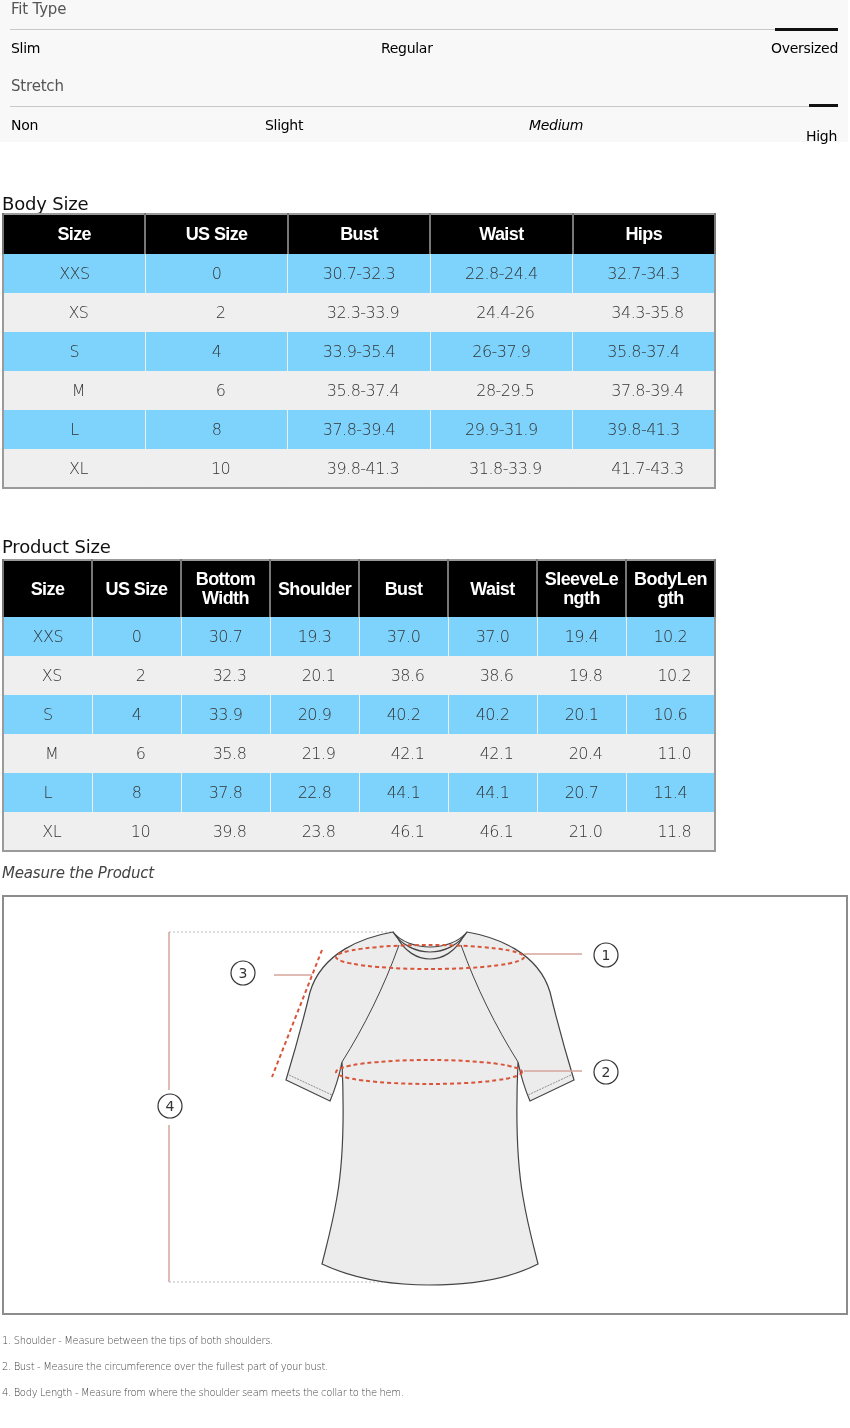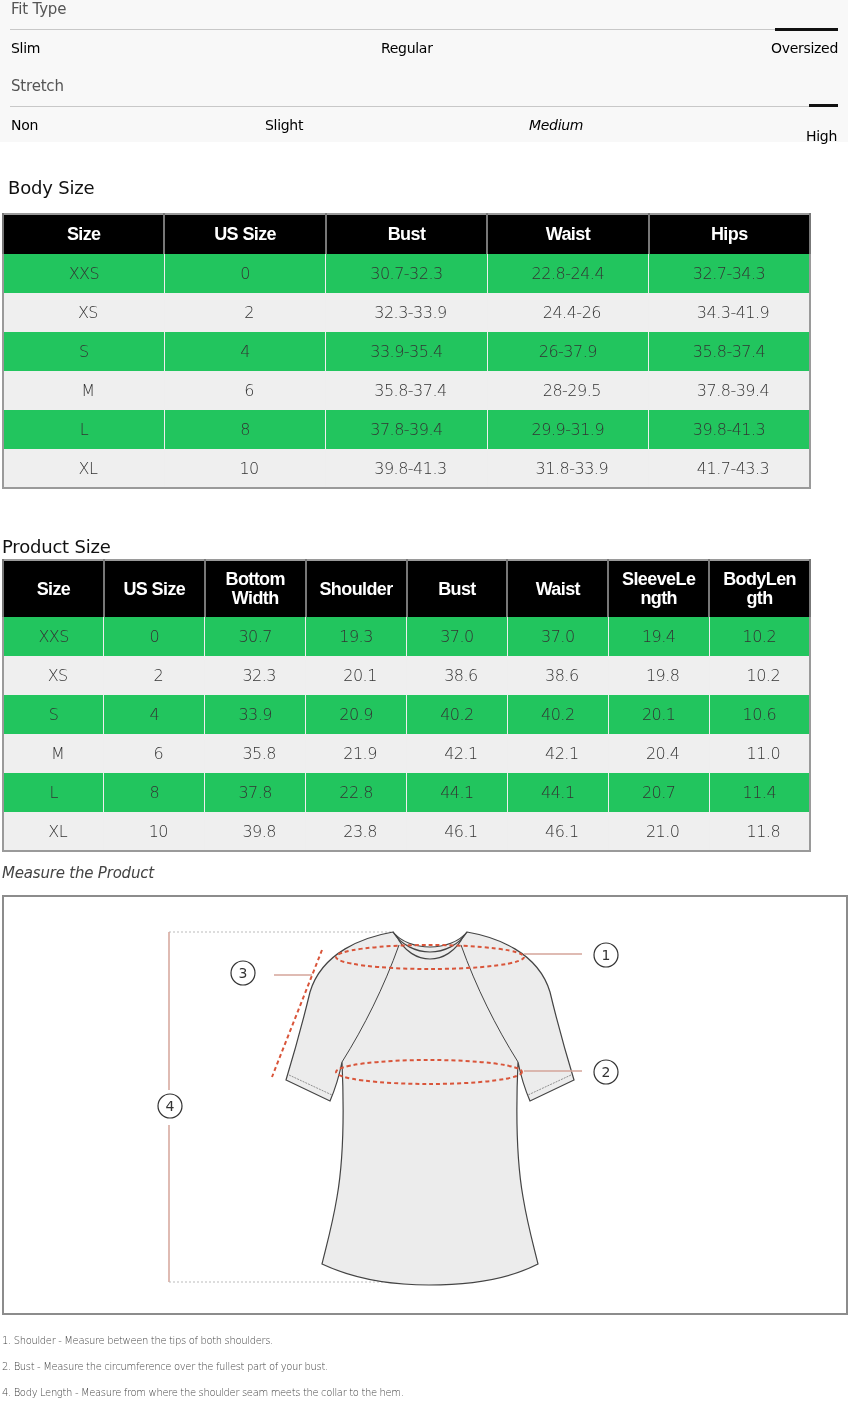--- a/index.html
+++ b/index.html
@@ -10,25 +10,25 @@
     .fit-panel { position: absolute; left: 0; top: 0; width: 848px; height: 142px; background: #f8f8f8; }
     .fit-label { position: absolute; left: 11px; font-size: 15px; color: #555; font-family: "DejaVu Sans", sans-serif; font-weight: 400; letter-spacing: -0.2px; }
     .fit-track { position: absolute; left: 10px; width: 828px; height: 1px; background: #c8c8c8; }
     .fit-marker { position: absolute; height: 3px; background: #111; }
     .fit-opt { position: absolute; font-size: 14px; color: #000000; font-family: "DejaVu Sans", sans-serif; letter-spacing: -0.3px; }
 
     
     .section-title { position: absolute; left: 2px; font-size: 18px; font-weight: 500; color: #111; font-family: "DejaVu Sans", sans-serif; letter-spacing: -0.2px; }
 
     
-    table.size-table { position: absolute; left: 2px; width: 809px; border-collapse: collapse; border: 2px solid #9a9a9a; table-layout: fixed; }
+    table.size-table { position: absolute; left: 2px; width: 714px; border-collapse: collapse; border: 2px solid #9a9a9a; table-layout: fixed; }
     table.size-table th { background: #000; color: #fff; font-family: "Liberation Sans", sans-serif; font-weight: bold; font-size: 18px; border-left: 2px solid #777; border-right: 2px solid #777; letter-spacing: -0.6px; text-align: center; line-height: 19px; }
     table.size-table td { font-family: "DejaVu Sans", sans-serif; font-weight: 300; font-size: 16px; color: #333; text-align: center; border-left: 1px solid #eeeeee; letter-spacing: -0.5px; }
     table.size-table tr.alt td { background: #efefef; padding-left: 8px; }
-    table.size-table tr.row td { background: #22c55e; }
+    table.size-table tr.row td { background: #7dd3fc; }
     #body-table th { height: 40px; }
     #body-table td { height: 39px; }
     #product-table th { height: 57px; }
     #product-table td { height: 39px; }
 
     .measure-caption { position: absolute; left: 2px; top: 864px; font-size: 15px; font-style: italic; color: #444; font-family: "DejaVu Sans", sans-serif; font-weight: 300; letter-spacing: -0.2px; }
 
     .diagram-box { position: absolute; left: 2px; top: 895px; width: 846px; height: 420px; border: 2px solid #8c8c8c; background: #fff; }
     .diagram-box svg { position: absolute; left: 0; top: 0; }
 
@@ -48,21 +48,21 @@
 
   <div class="fit-label" style="top:77px;">Stretch</div>
   <div class="fit-track" style="top:106px;"></div>
   <div class="fit-marker" style="top:104px; left:809px; width:29px;"></div>
   <div class="fit-opt" style="top:117px; left:11px;">Non</div>
   <div class="fit-opt" style="top:117px; left:265px;">Slight</div>
   <div class="fit-opt" style="top:117px; left:529px;font-style:italic;">Medium</div>
   <div class="fit-opt" style="top:117px; right:11px;margin-top:11px;">High</div>
 </div>
 
-<div class="section-title" style="top:177px;margin-left:6px;">Body Size</div>
+<div class="section-title" style="top:193px;">Body Size</div>
 <table class="size-table" id="body-table" style="top:213px;">
   <thead>
     <tr>
       <th>Size</th>
       <th>US Size</th>
       <th>Bust</th>
       <th>Waist</th>
       <th>Hips</th>
     </tr>
   </thead>
@@ -72,21 +72,21 @@
       <td>0</td>
       <td>30.7-32.3</td>
       <td>22.8-24.4</td>
       <td>32.7-34.3</td>
     </tr>
     <tr class="alt">
       <td>XS</td>
       <td>2</td>
       <td>32.3-33.9</td>
       <td>24.4-26</td>
-      <td>34.3-41.9</td>
+      <td>34.3-35.8</td>
     </tr>
     <tr class="row">
       <td>S</td>
       <td>4</td>
       <td>33.9-35.4</td>
       <td>26-37.9</td>
       <td>35.8-37.4</td>
     </tr>
     <tr class="alt">
       <td>M</td>

